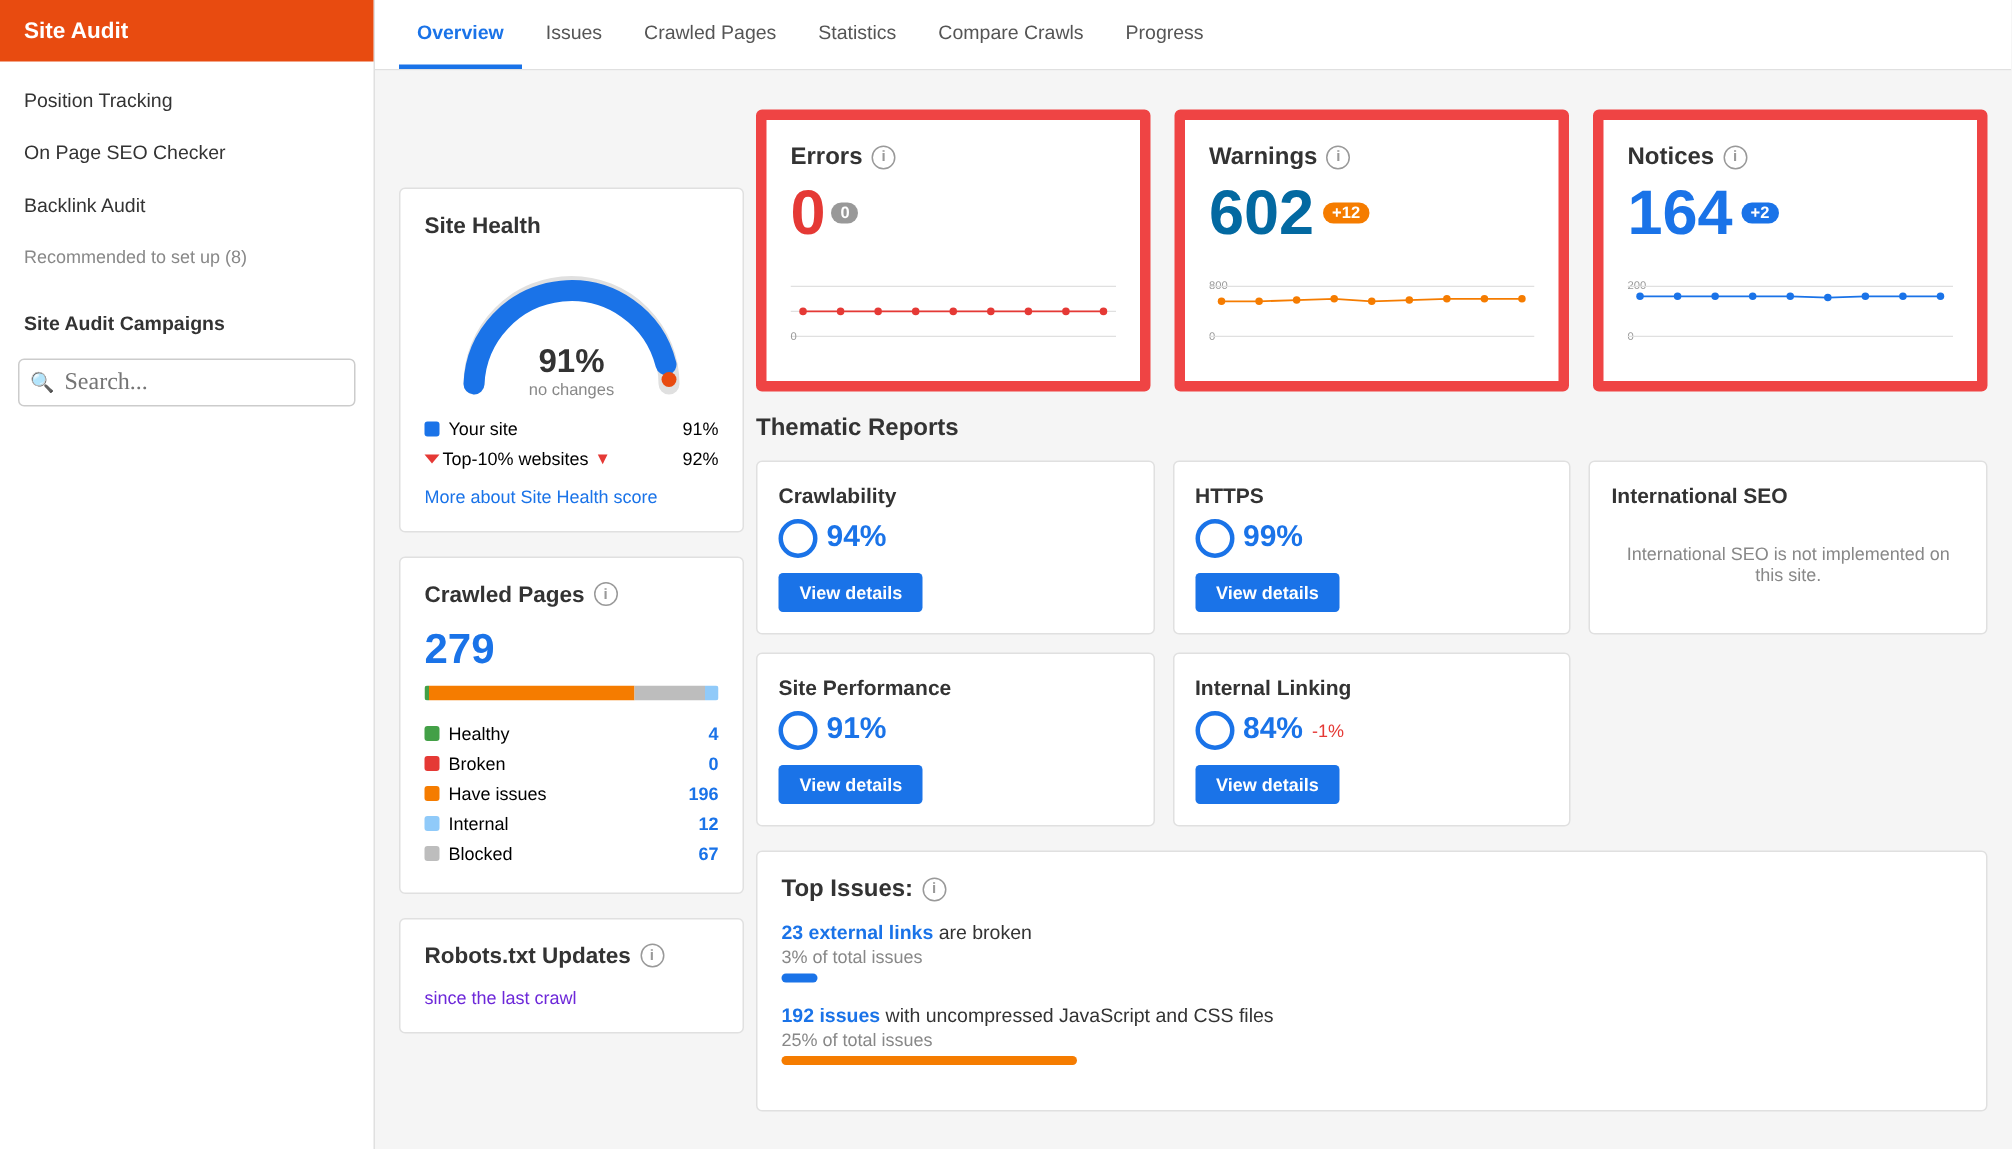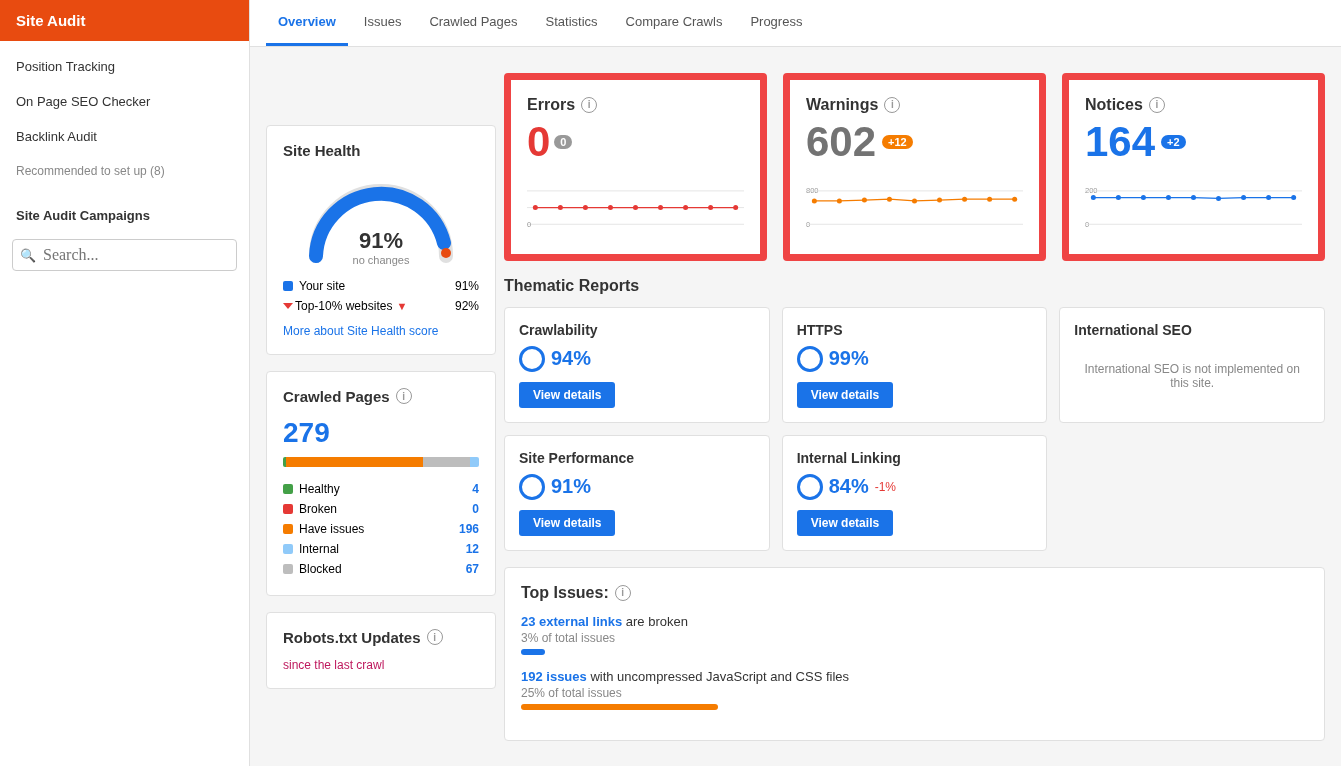--- a/index.html
+++ b/index.html
@@ -48,29 +48,29 @@
     
     .crawled-pages-count { font-size: 28px; font-weight: bold; color: #1a73e8; margin: 6px 0; }
     .crawled-bar { display: flex; height: 10px; border-radius: 2px; overflow: hidden; margin: 8px 0 12px; }
     .bar-segment { height: 100%; }
     .crawled-legend-row { display: flex; justify-content: space-between; align-items: center; padding: 3px 0; font-size: 12px; }
     .crawled-legend-left { display: flex; align-items: center; gap: 6px; }
     .crawled-dot { width: 10px; height: 10px; border-radius: 2px; display: inline-block; }
     .crawled-count { color: #1a73e8; font-weight: bold; }
 
     
-    .robots-subtext { font-size: 12px; color: #be185d; margin-top: 2px; }
+    .robots-subtext { font-size: 12px; color: #6d28d9; margin-top: 2px; }
 
     
     .metrics-row { display: flex; gap: 16px; }
     .metric-card { flex: 1; background: #fff; border: 7px solid #ef4444; border-radius: 4px; padding: 16px; }
     .metric-title { font-size: 16px; font-weight: bold; color: #333; display: flex; align-items: center; gap: 6px; }
     .metric-value { font-size: 42px; font-weight: bold; margin: 4px 0; }
     .metric-value.error { color: #e53935; }
-    .metric-value.warning { color: #737373; }
+    .metric-value.warning { color: #0369a1; }
     .metric-value.notice { color: #1a73e8; }
     .metric-badge { display: inline-block; background: #f57c00; color: #fff; border-radius: 10px; padding: 1px 6px; font-size: 11px; font-weight: bold; margin-left: 6px; }
     .metric-badge.blue { background: #1a73e8; }
     .metric-badge.gray { background: #999; color: #fff; border-radius: 10px; padding: 1px 6px; font-size: 11px; margin-left: 4px; }
 
     
     .mini-chart { margin-top: 8px; height: 60px; }
 
     
     .thematic-title { font-size: 16px; font-weight: bold; color: #333; margin-bottom: 12px; }

